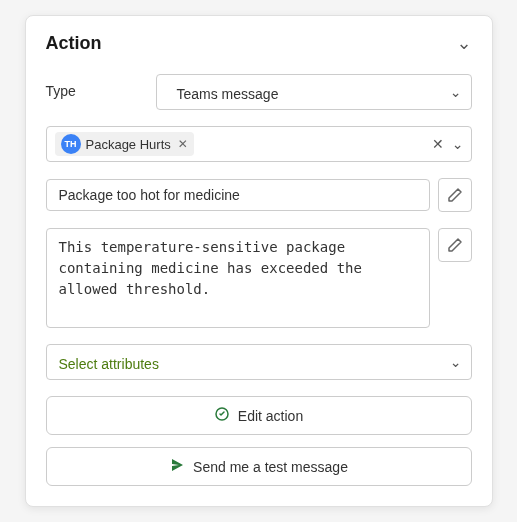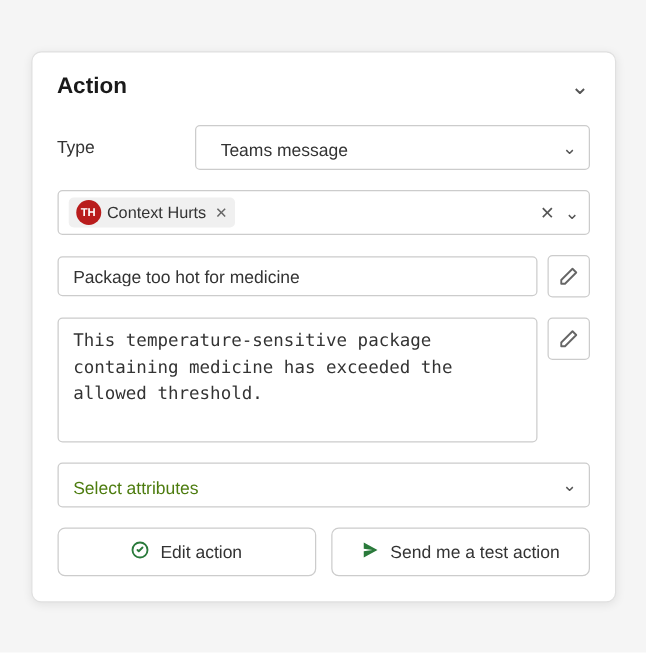--- a/index.html
+++ b/index.html
@@ -104,21 +104,21 @@
       gap: 5px;
       background: #f0f0f0;
       border-radius: 4px;
       padding: 2px 6px;
       font-size: 13px;
     }
     .recipient-avatar {
       width: 20px;
       height: 20px;
       border-radius: 50%;
-      background: #b91c1c;
+      background: #3b82f6;
       color: #fff;
       font-size: 9px;
       font-weight: 600;
       display: inline-flex;
       align-items: center;
       justify-content: center;
     }
     .recipient-close {
       font-size: 12px;
       color: #666;
@@ -193,20 +193,21 @@
       cursor: default;
     }
     .placeholder-text {
       color: #4d7c0f;
     }
     .footer-buttons {
       display: flex;
       gap: 12px;
       margin-top: 8px;
       justify-content: center;
+      flex-direction: column;
     }
     .btn {
       flex: 1;
       padding: 9px 16px;
       border-radius: 6px;
       font-size: 14px;
       font-weight: 500;
       cursor: pointer;
       display: flex;
       align-items: center;
@@ -249,21 +250,21 @@
         <span class="dropdown-icon">⌄</span>
       </div>
     </div>
   </div>
 
   <div class="form-row">
     <div class="form-field" style="position:relative;">
       <div class="recipient-field">
         <div class="recipient-tag">
           <div class="recipient-avatar">TH</div>
-          <span>Context Hurts</span>
+          <span>Package Hurts</span>
           <span class="recipient-close">✕</span>
         </div>
       </div>
       <div class="recipient-actions">
         <span>✕</span>
         <span>⌄</span>
       </div>
     </div>
   </div>
 
@@ -313,17 +314,17 @@
         </svg>
       </span>
       <span>Edit action</span>
     </button>
     <button class="btn">
       <span>
         <svg width="16" height="16" viewBox="0 0 16 16" fill="none" xmlns="http://www.w3.org/2000/svg">
           <path d="M3 2L14 8L3 14V9L10 8L3 7V2Z" fill="#2a7a3b"></path>
         </svg>
       </span>
-      <span>Send me a test action</span>
+      <span>Send me a test message</span>
     </button>
   </div>
 
 </div>
 
 </body></html>

